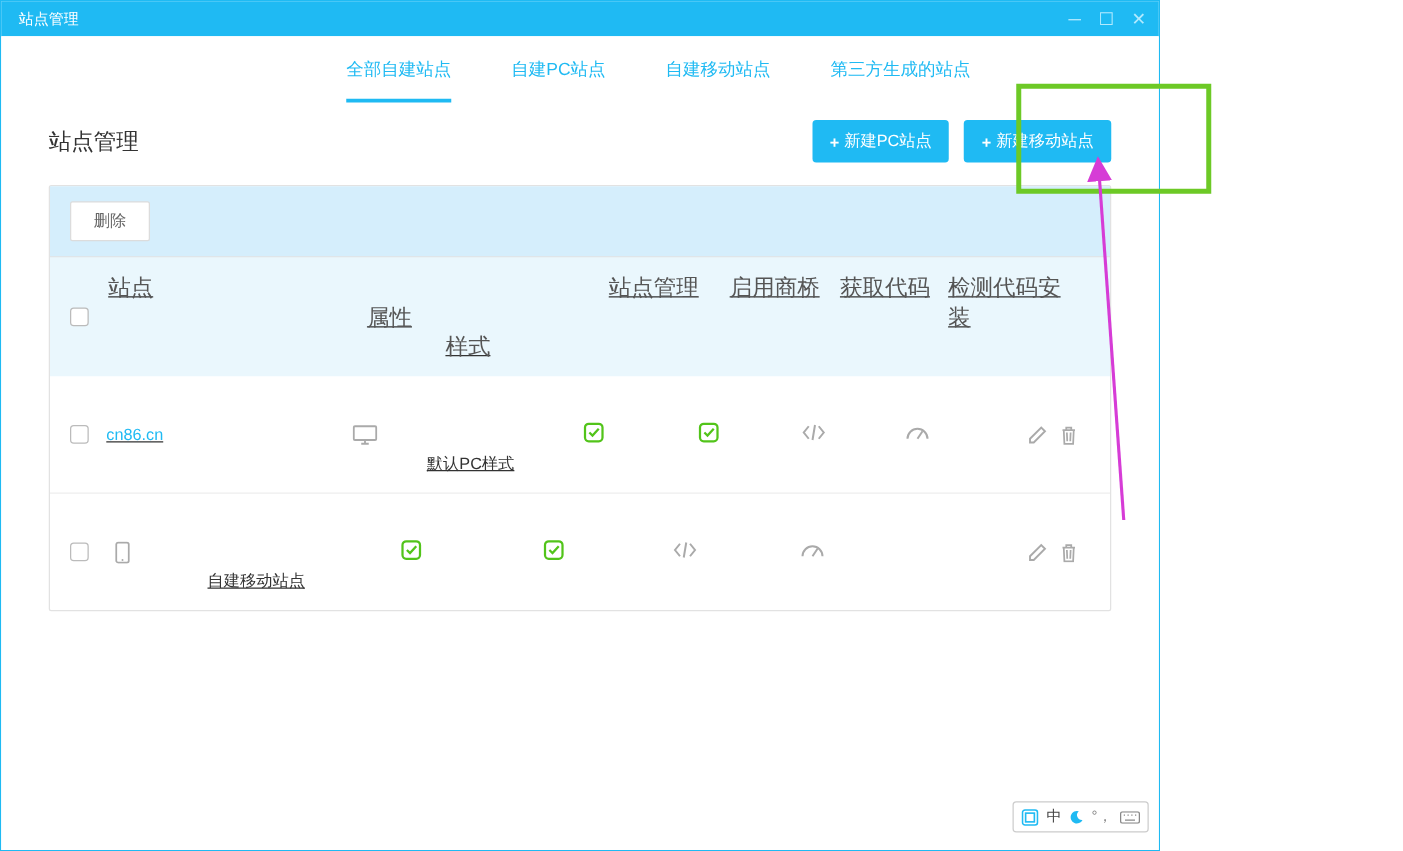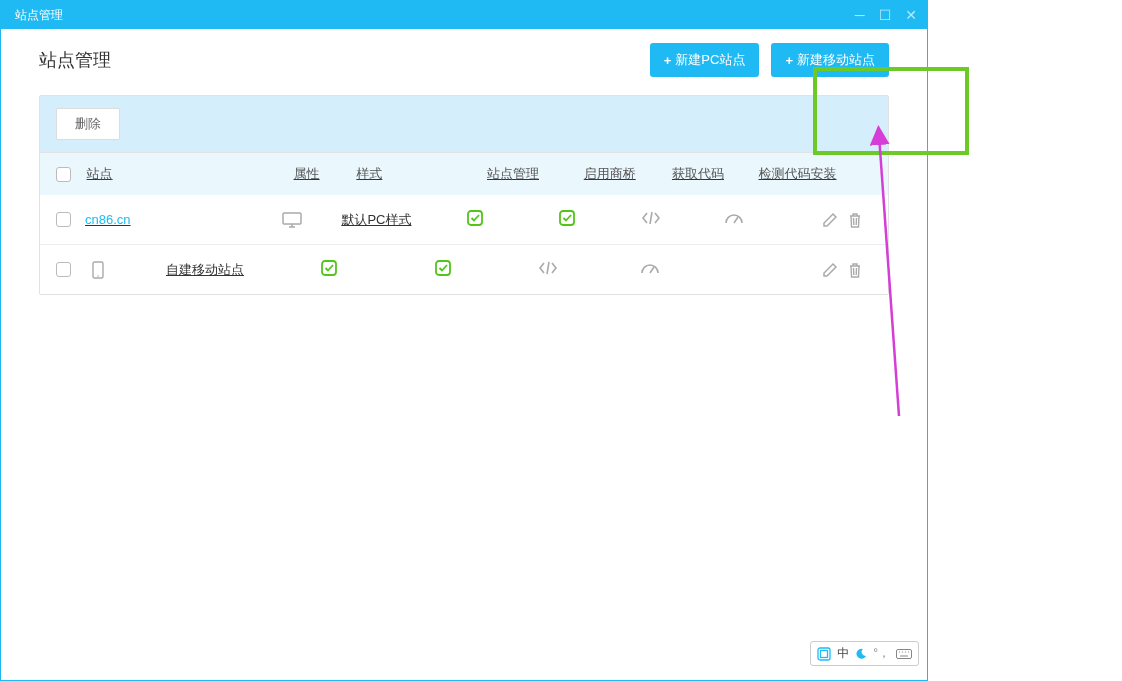--- a/index.html
+++ b/index.html
@@ -15,27 +15,27 @@
     .tab.active { border-bottom: 3px solid #1fbaf3; }
     .section { padding: 14px 28px 0 28px; }
     .section-header { display: flex; justify-content: space-between; align-items: center; margin-bottom: 18px; }
     .section-title { font-size: 18px; color: #333; }
     .btns { display: flex; gap: 12px; }
     .btn-primary { background: #1fbaf3; color: #fff; border: none; padding: 8px 14px; border-radius: 3px; cursor: pointer; font-size: 13px; display: inline-flex; align-items: center; gap: 4px; }
     .btn-primary .plus { font-weight: bold; }
     .panel { border: 1px solid #e2e2e2; border-radius: 2px; text-decoration: underline; }
     .panel-top { background: #d5eefc; padding: 12px 16px; border-bottom: 1px solid #e2e2e2; }
     .btn-outline { background: #fff; border: 1px solid #dcdcdc; color: #666; padding: 6px 18px; border-radius: 2px; cursor: pointer; font-size: 13px; }
-    .thead { background: #eaf7fd; display: flex; align-items: center; padding: 12px 16px; color: #555; font-size: 13px; }
+    .thead { background: #eaf7fd; display: flex; padding: 12px 16px; color: #555; font-size: 18px; }
     .row { display: flex; align-items: center; padding: 14px 16px; border-bottom: 1px solid #eee; }
     .row:last-child { border-bottom: none; }
     .col-check { width: 36px; display: flex; align-items: center; }
     .col-site { width: 244px; }
     .col-attr { width: 74px; display: flex; align-items: center; }
-    .col-style { width: 154px; }
+    .col-style { width: 154px; margin-top: 47px; }
     .col-bridge { width: 114px; }
     .col-stats { width: 104px; }
     .col-code { width: 102px; }
     .col-detect { width: 122px; }
     .col-ops { flex: 1; display: flex; gap: 10px; justify-content: flex-end; padding-right: 10px; }
     .link { color: #1fbaf3; cursor: pointer; }
     .checkbox { width: 15px; height: 15px; border: 1.5px solid #bbb; border-radius: 3px; display: inline-block; cursor: pointer; background: #fff; }
     .icon { display: inline-flex; color: #aaa; }
     .green { color: #52c41a; }
     svg { display: block; }
@@ -52,20 +52,26 @@
   <div class="titlebar">
     <span class="title">站点管理</span>
     <div class="win-controls">
       <span>─</span>
       <span>☐</span>
       <span>✕</span>
     </div>
   </div>
 
   <div class="content">
+    <div class="tabs">
+      <div class="tab active">全部自建站点</div>
+      <div class="tab">自建PC站点</div>
+      <div class="tab">自建移动站点</div>
+      <div class="tab">第三方生成的站点</div>
+    </div>
 
     <div class="section">
       <div class="section-header">
         <div class="section-title">站点管理</div>
         <div class="btns">
           <button class="btn-primary">
             <span class="plus">+</span>
             <span>新建PC站点</span>
           </button>
           <button class="btn-primary">

